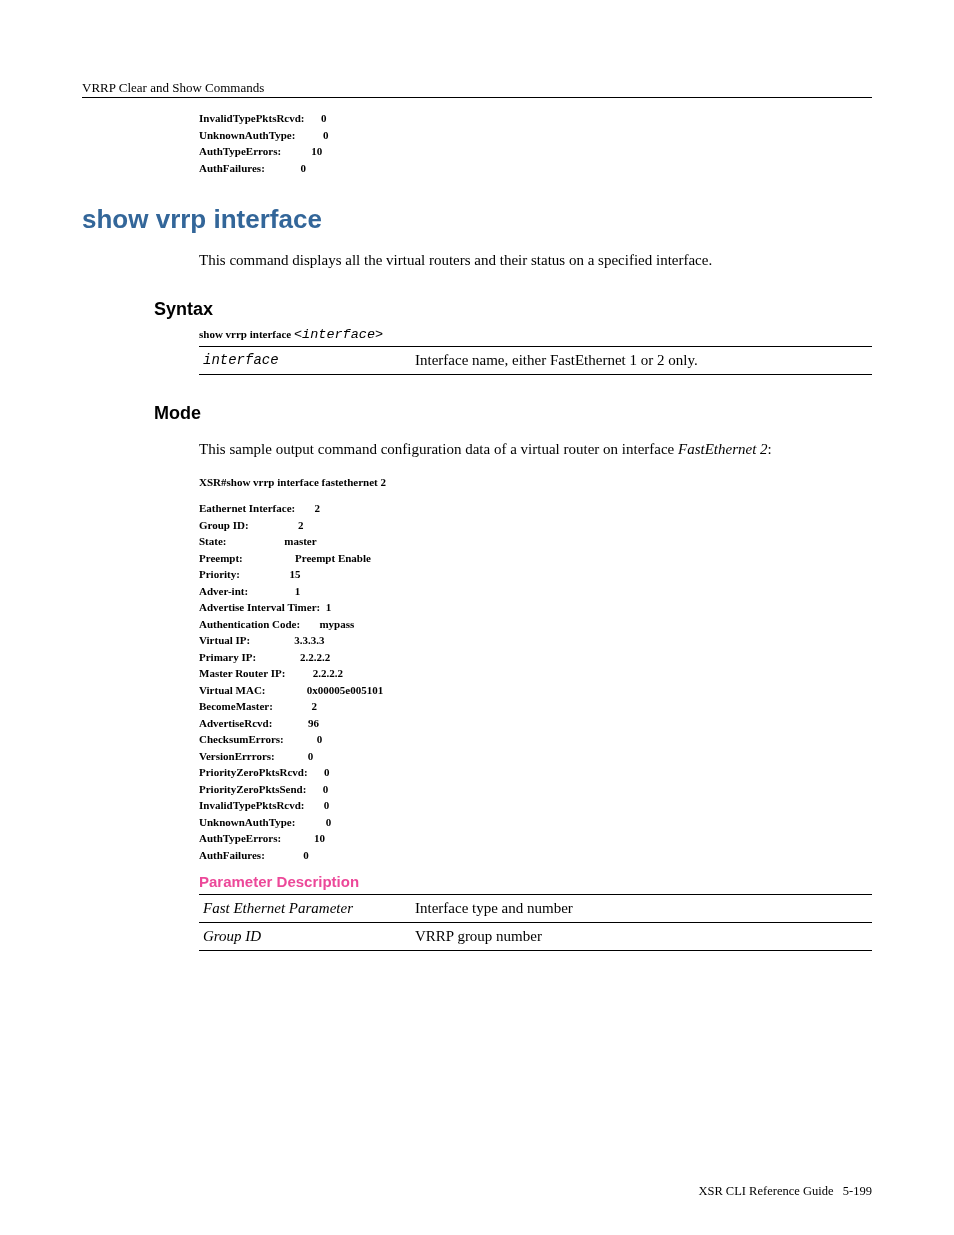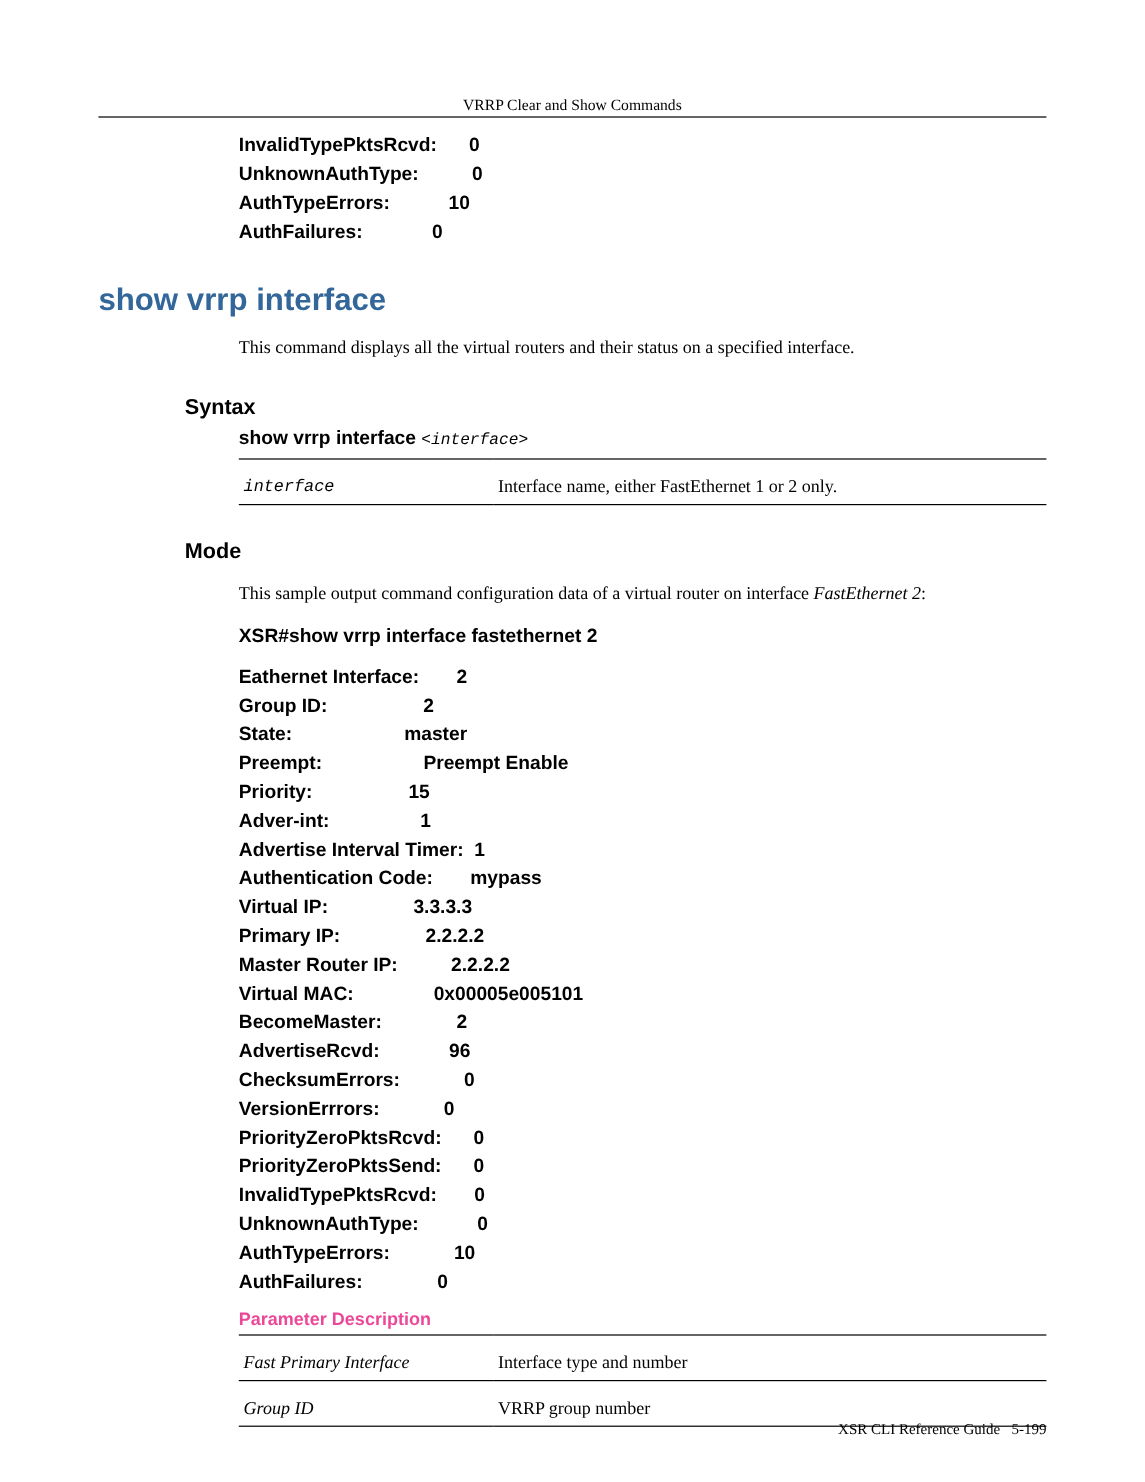--- a/index.html
+++ b/index.html
@@ -15,28 +15,28 @@
     box-sizing: border-box;
     padding: 80px 82px 40px 82px;
     position: relative;
   }
   .hdr-line {
     border-top: 1px solid #000;
     margin-top: -5px;
   }
   .hdr-text {
     font-size: 13px;
-    text-align: center;
+    text-align: left;
     margin-bottom: 6px;
     padding-top: 0;
   }
   .mono {
-    font-family: Liberation Sans, sans-serif;
-    font-weight: bold;
-    font-size: 16px;
+    font-family: Liberation Serif, serif;
+    font-weight: bold;
+    font-size: 11px;
     line-height: 1.5;
     white-space: pre;
   }
   .mono-italic {
     font-family: "Courier New", Courier, monospace;
     font-style: italic;
     font-size: 13.5px;
   }
   .top-block {
     margin-left: 117px;
@@ -81,21 +81,21 @@
     font-weight: bold;
     font-size: 13.5px;
   }
   table.ptbl {
     border-collapse: collapse;
     width: calc(100% - 117px);
     margin-left: 117px;
     font-size: 15px;
   }
   table.ptbl td {
-    padding: 15px 8px 5px 4px;
+    padding: 5px 8px 5px 4px;
     vertical-align: top;
   }
   table.ptbl tr {
     border-top: 1px solid #000;
   }
   table.ptbl tr:last-child {
     border-bottom: 1px solid #000;
   }
   .col1 {
     width: 200px;
@@ -174,21 +174,21 @@
 PriorityZeroPktsSend:      0
 InvalidTypePktsRcvd:       0
 UnknownAuthType:           0
 AuthTypeErrors:            10
 AuthFailures:              0</div>
 
   <div class="h3">Parameter Description</div>
   <table class="ptbl" style="margin-top:4px;">
     <tbody id="paramdesc-tbody">
         <tr>
-          <td class="col1">Fast Primary Interface</td>
+          <td class="col1">Fast Ethernet Parameter</td>
           <td>Interface type and number</td>
         </tr>
         <tr>
           <td class="col1">Group ID</td>
           <td>VRRP group number</td>
         </tr>
       </tbody>
   </table>
 
   <div class="footer">

